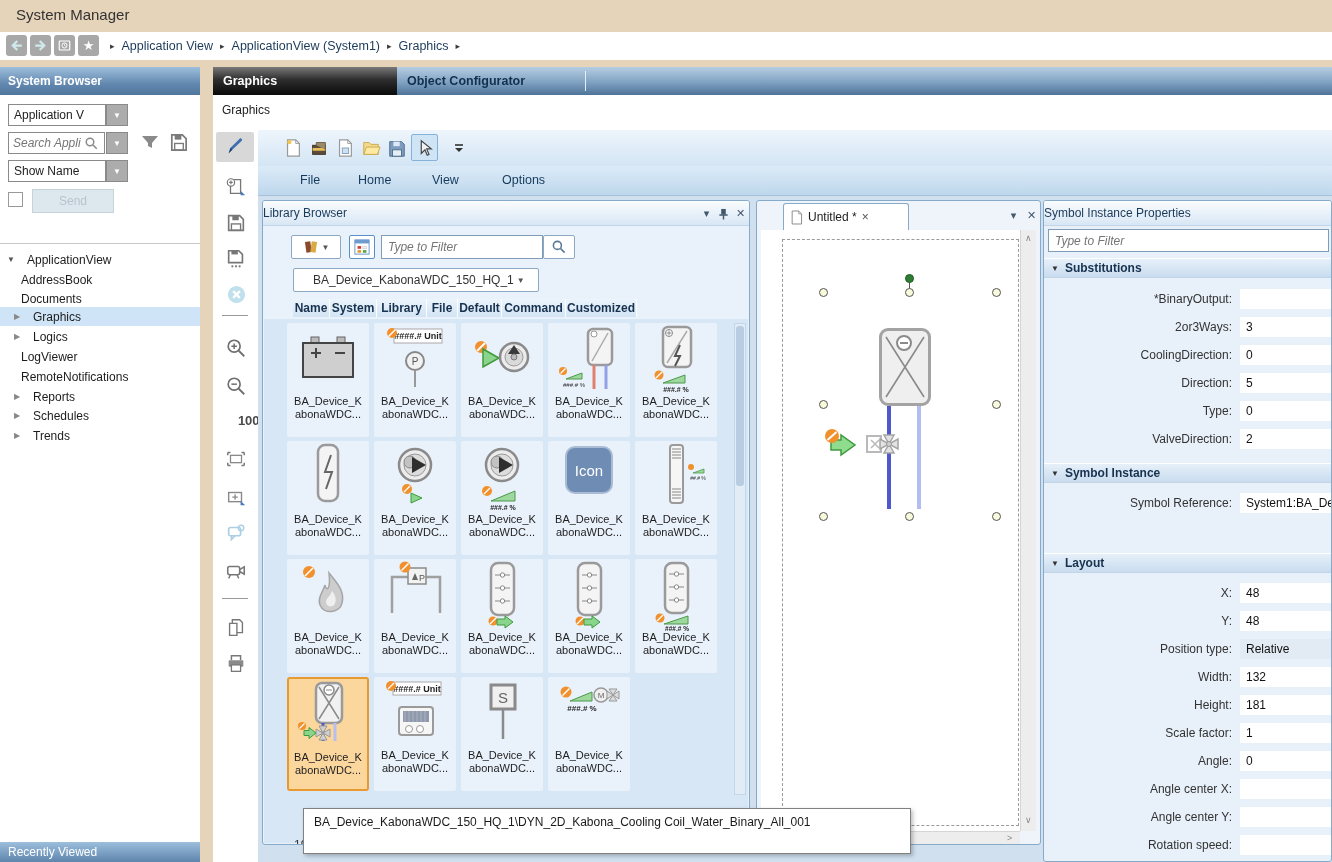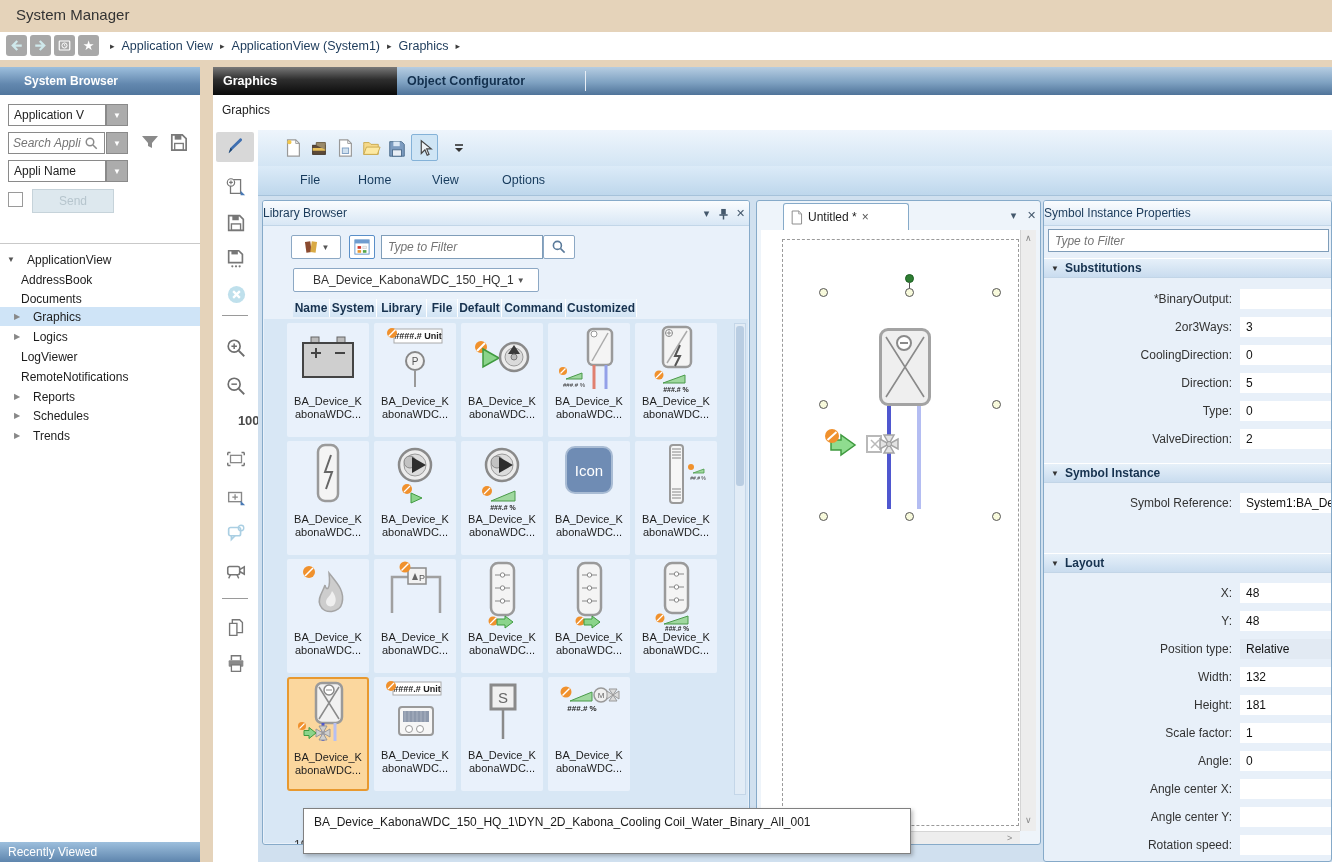--- a/index.html
+++ b/index.html
@@ -10,21 +10,21 @@
   .titlebar{position:absolute;left:0;top:0;width:1332px;height:32px;background:#e5d3ba;}
   .wtitle{position:absolute;left:16px;top:6px;font-size:15px;color:#333;}
   .navbar{position:absolute;left:0;top:32px;width:1332px;height:28px;background:#fff;}
   .navbtn{position:absolute;top:3px;width:21px;height:21px;background:#a8a8a8;border-radius:3px;display:flex;align-items:center;justify-content:center;cursor:pointer;}
   .star{color:#fff;font-size:13px;line-height:1;}
   .breadcrumb{position:absolute;left:110px;top:0;height:28px;display:flex;align-items:center;gap:7px;}
   .bsep{color:#3a3a3a;font-size:9px;}
   .bitem{color:#1c3a5a;font-size:12.5px;cursor:pointer;}
   .tanstrip{position:absolute;left:0;top:60px;width:1332px;height:7px;background:#e5d3ba;}
   .tabstrip{position:absolute;left:0;top:67px;width:1332px;height:28px;background:linear-gradient(180deg,#b6cde2,#7fa2c2 55%,#4f7399);}
-  .sbheader{position:absolute;left:0;top:0;width:200px;height:28px;background:linear-gradient(180deg,#9dbfdd,#6388af 60%,#51769d);color:#fff;font-size:12px;font-weight:bold;display:flex;align-items:center;padding-left:24px;box-sizing:border-box;}
+  .sbheader{position:absolute;left:0;top:0;width:200px;height:28px;background:linear-gradient(180deg,#9dbfdd,#6388af 60%,#51769d);color:#fff;font-size:12px;font-weight:bold;display:flex;align-items:center;padding-left:8px;box-sizing:border-box;}
   .tab-active{position:absolute;left:213px;top:0;width:184px;height:28px;background:linear-gradient(180deg,#787878,#2e2e2e 45%,#0a0a0a);color:#fff;font-size:12.5px;font-weight:bold;display:flex;align-items:center;padding-left:10px;box-sizing:border-box;cursor:pointer;}
   .tab-inactive{position:absolute;left:397px;top:0;width:188px;height:28px;color:#13304e;font-size:12.5px;font-weight:bold;display:flex;align-items:center;padding-left:10px;box-sizing:border-box;cursor:pointer;}
   .tabdiv{position:absolute;left:585px;top:4px;width:1px;height:20px;background:#e8eef5;}
 
   
   .sidebar{position:absolute;left:0;top:95px;width:200px;height:748px;background:#fff;}
   .tancol{position:absolute;left:200px;top:60px;width:13px;height:802px;background:#e5d3ba;}
   .combo{position:absolute;height:22px;border:1px solid #8a8a8a;background:#fff;font-size:12px;color:#222;display:flex;align-items:center;padding:0 5px;box-sizing:border-box;}
   .cbtn{position:absolute;width:22px;height:22px;background:#acacac;border:1px solid #8a8a8a;box-sizing:border-box;color:#fff;font-size:8px;display:flex;align-items:center;justify-content:center;cursor:pointer;}
   .srch{position:absolute;height:22px;border:1px solid #8a8a8a;background:#fff;box-sizing:border-box;font-size:12px;font-style:italic;color:#9a9a9a;padding:0 4px;width:97px;}
@@ -344,21 +344,21 @@
       </div>
     <svg class="abs" style="left:140px;top:38px" width="20" height="20" viewBox="0 0 20 20">
         <path d="M2 3 H18 L12 10 V15 L8 13 V10 Z" fill="#8a8a8a"></path>
       </svg>
     <svg class="abs" style="left:168px;top:37px" width="21" height="21" viewBox="0 0 22 22">
         <path d="M4 3 H15 L19 7 V19 H4 Z" fill="none" stroke="#7a7a7a" stroke-width="1.8"></path>
         <rect x="7" y="3" width="7" height="5" fill="#7a7a7a"></rect>
         <rect x="7" y="12" width="9" height="7" fill="none" stroke="#7a7a7a" stroke-width="1.4"></rect>
       </svg>
     <div class="combo" style="left:8px;top:65px;width:98px">
-        <span>Appli Name</span>
+        <span>Show Name</span>
       </div>
     <div class="cbtn" style="left:106px;top:65px">
         <span>▼</span>
       </div>
     <div class="chk" style="left:8px;top:97px"></div>
     <div class="sendbtn" style="left:32px;top:94px">
         <span>Send</span>
       </div>
     <div class="sep" style="top:148px"></div>
 

